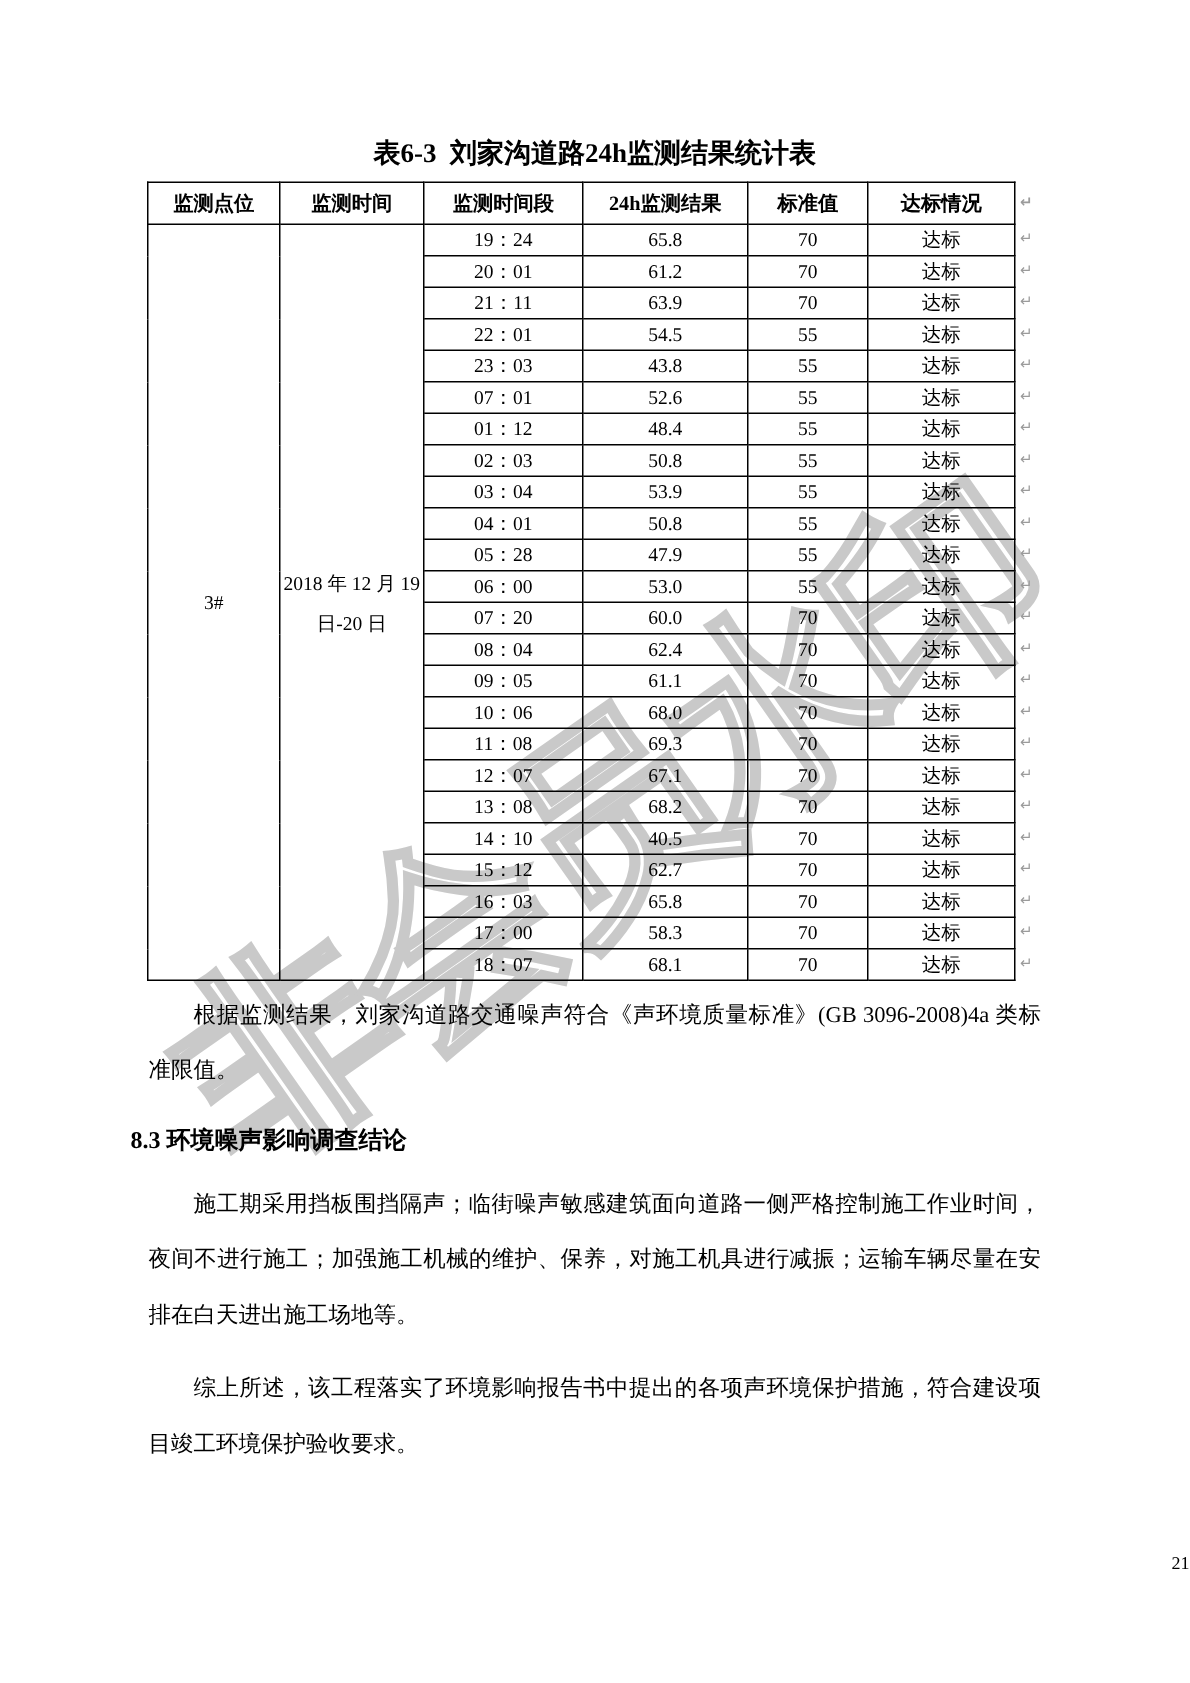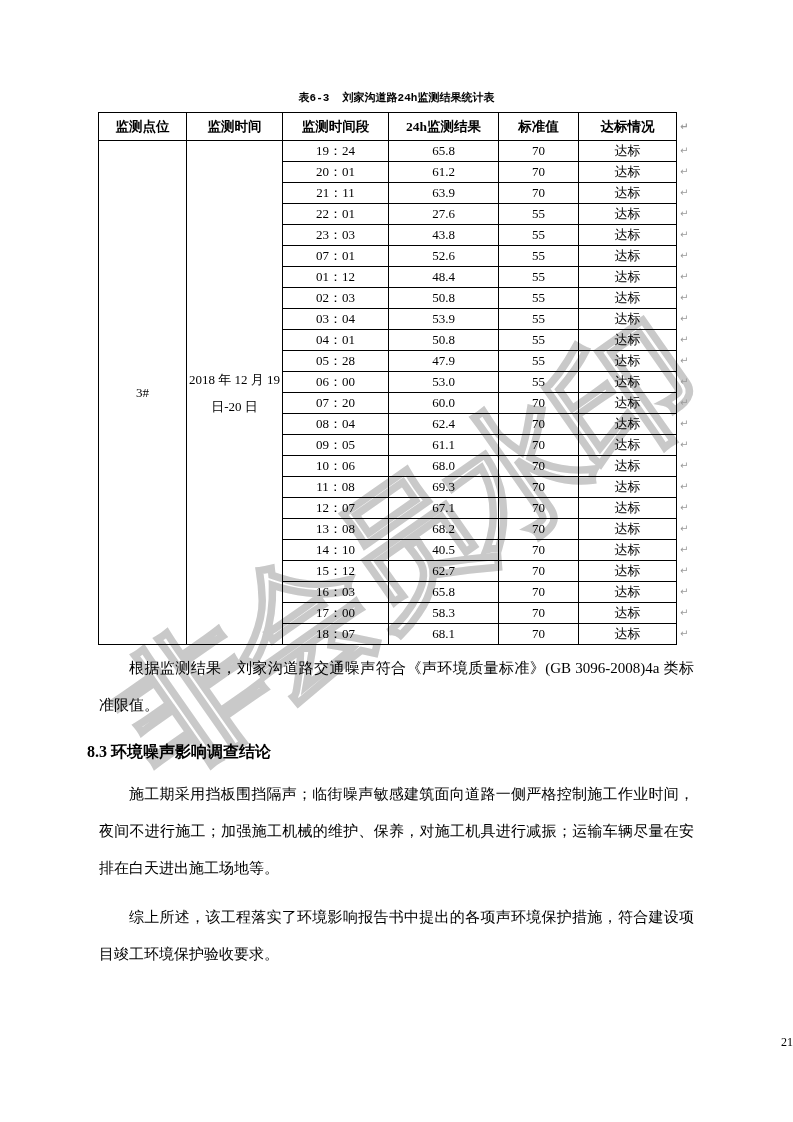--- a/index.html
+++ b/index.html
@@ -11,22 +11,22 @@
   .watermark {
     position:absolute; left:45px; top:455px; width:720px;
     text-align:center; white-space:nowrap;
     font-size:142px; font-weight:bold; letter-spacing:-10px;
     color:transparent; -webkit-text-stroke:3px #c9c9c9;
     transform:rotate(-35deg); transform-origin:center;
     z-index:0; pointer-events:none; user-select:none;
   }
   .content { position:relative; z-index:1; padding:90px 87px 0 87px; }
   .table-title {
-    text-align:center; font-weight:bold; font-size:11px;
-    margin:0 0 7px 0; white-space:pre-wrap;font-family:Liberation Mono, monospace;
+    text-align:center; font-weight:bold; font-size:18px;
+    margin:0 0 7px 0; white-space:pre-wrap;
   }
   table.monitor {
     border-collapse:collapse; table-layout:fixed; margin:0 auto;
     font-size:13px; empty-cells:show;
   }
   table.monitor th, table.monitor td {
     border:1px solid #000; text-align:center; vertical-align:middle;
     padding:0; overflow:hidden;
   }
   table.monitor thead th { font-weight:bold; font-size:13.5px; height:27px; }
@@ -101,21 +101,21 @@
           </tr>
           <tr>
             <td>21：11</td>
             <td>63.9</td>
             <td>70</td>
             <td>达标</td>
             <td class="mark">↵</td>
           </tr>
           <tr>
             <td>22：01</td>
-            <td>27.6</td>
+            <td>54.5</td>
             <td>55</td>
             <td>达标</td>
             <td class="mark">↵</td>
           </tr>
           <tr>
             <td>23：03</td>
             <td>43.8</td>
             <td>55</td>
             <td>达标</td>
             <td class="mark">↵</td>

